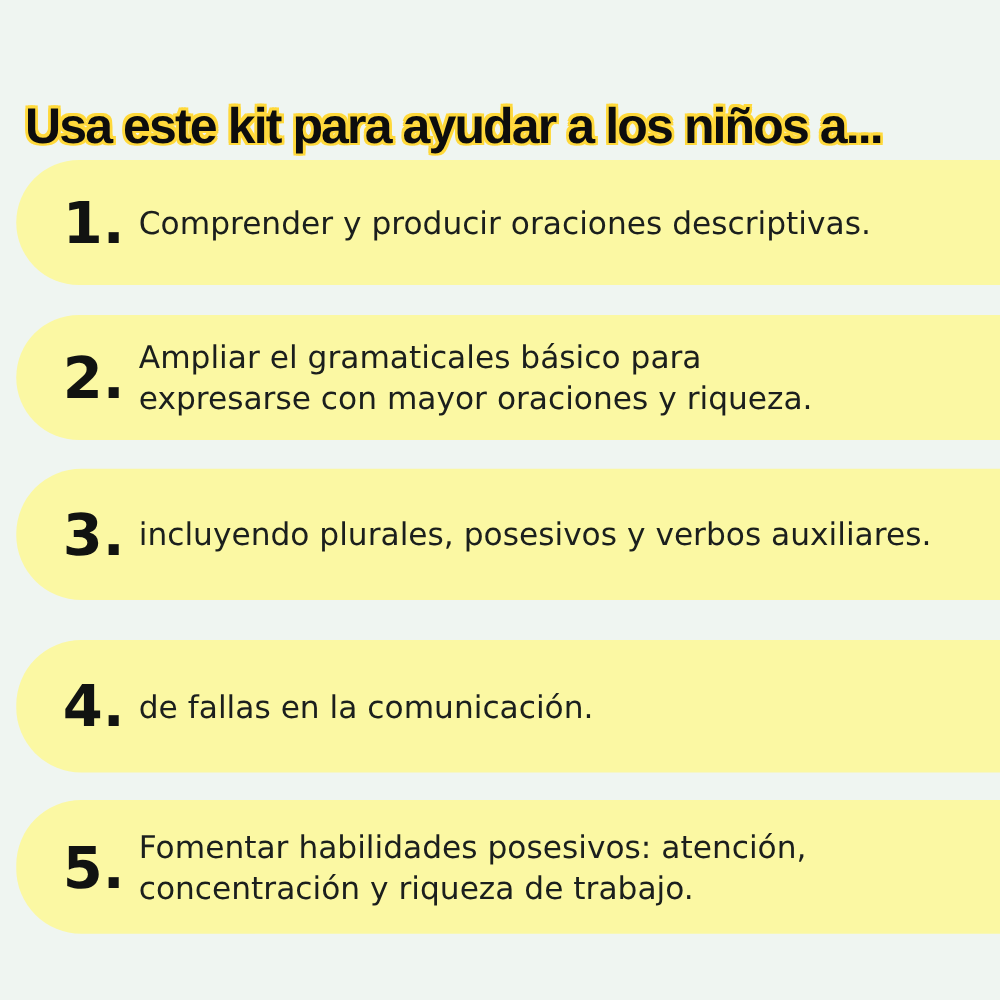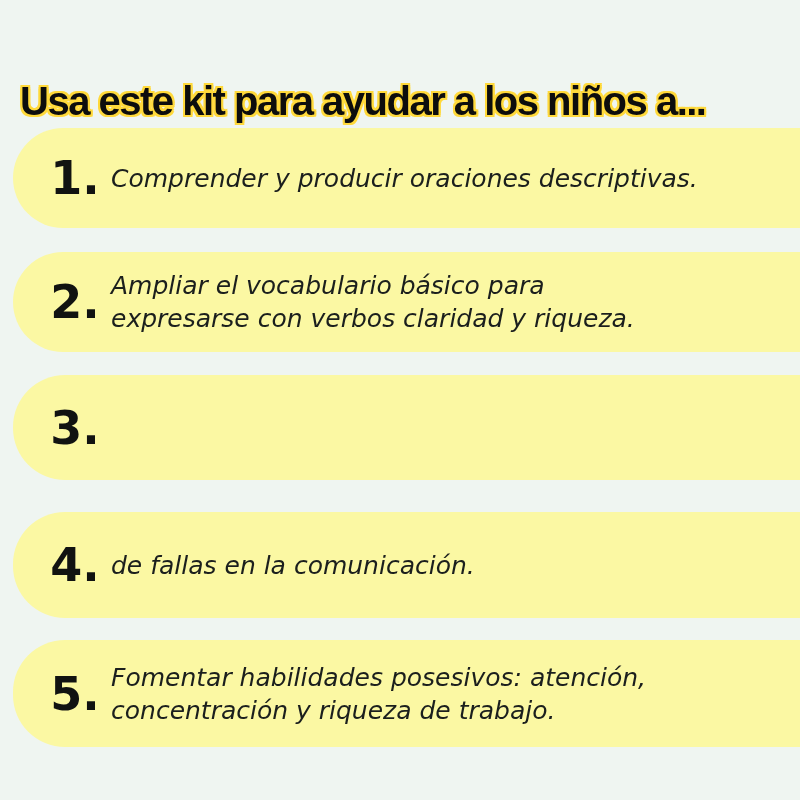--- a/index.html
+++ b/index.html
@@ -51,21 +51,20 @@
     line-height: 1;
     color: #111311;
     text-align: center;
   }
   .goal-text {
     font-family: "DejaVu Sans", sans-serif;
     font-size: 25px;
     line-height: 1.32;
     color: #1b1f1d;
     margin-left: 10px;
-    font-style: italic;
   }
   #card-1 { top: 128px; height: 100px; }
   #card-2 { top: 252px; height: 100px; }
   #card-3 { top: 375px; height: 105px; }
   #card-4 { top: 512px; height: 106px; }
   #card-5 { top: 640px; height: 107px; }
 </style>
 </head>
 <body>
 
@@ -75,28 +74,29 @@
   <div class="goal-number">1.</div>
   <div class="goal-text">
     <div>Comprender y producir oraciones descriptivas.</div>
     <div></div>
   </div>
 </div>
 
 <div id="card-2" class="goal-card">
   <div class="goal-number">2.</div>
   <div class="goal-text">
-    <div>Ampliar el vocabulario básico para</div>
-    <div>expresarse con verbos claridad y riqueza.</div>
+    <div>Ampliar el gramaticales básico para</div>
+    <div>expresarse con mayor oraciones y riqueza.</div>
   </div>
 </div>
 
 <div id="card-3" class="goal-card">
   <div class="goal-number">3.</div>
   <div class="goal-text">
+    <div>incluyendo plurales, posesivos y verbos auxiliares.</div>
   </div>
 </div>
 
 <div id="card-4" class="goal-card">
   <div class="goal-number">4.</div>
   <div class="goal-text">
     <div>de fallas en la comunicación.</div>
   </div>
 </div>
 

